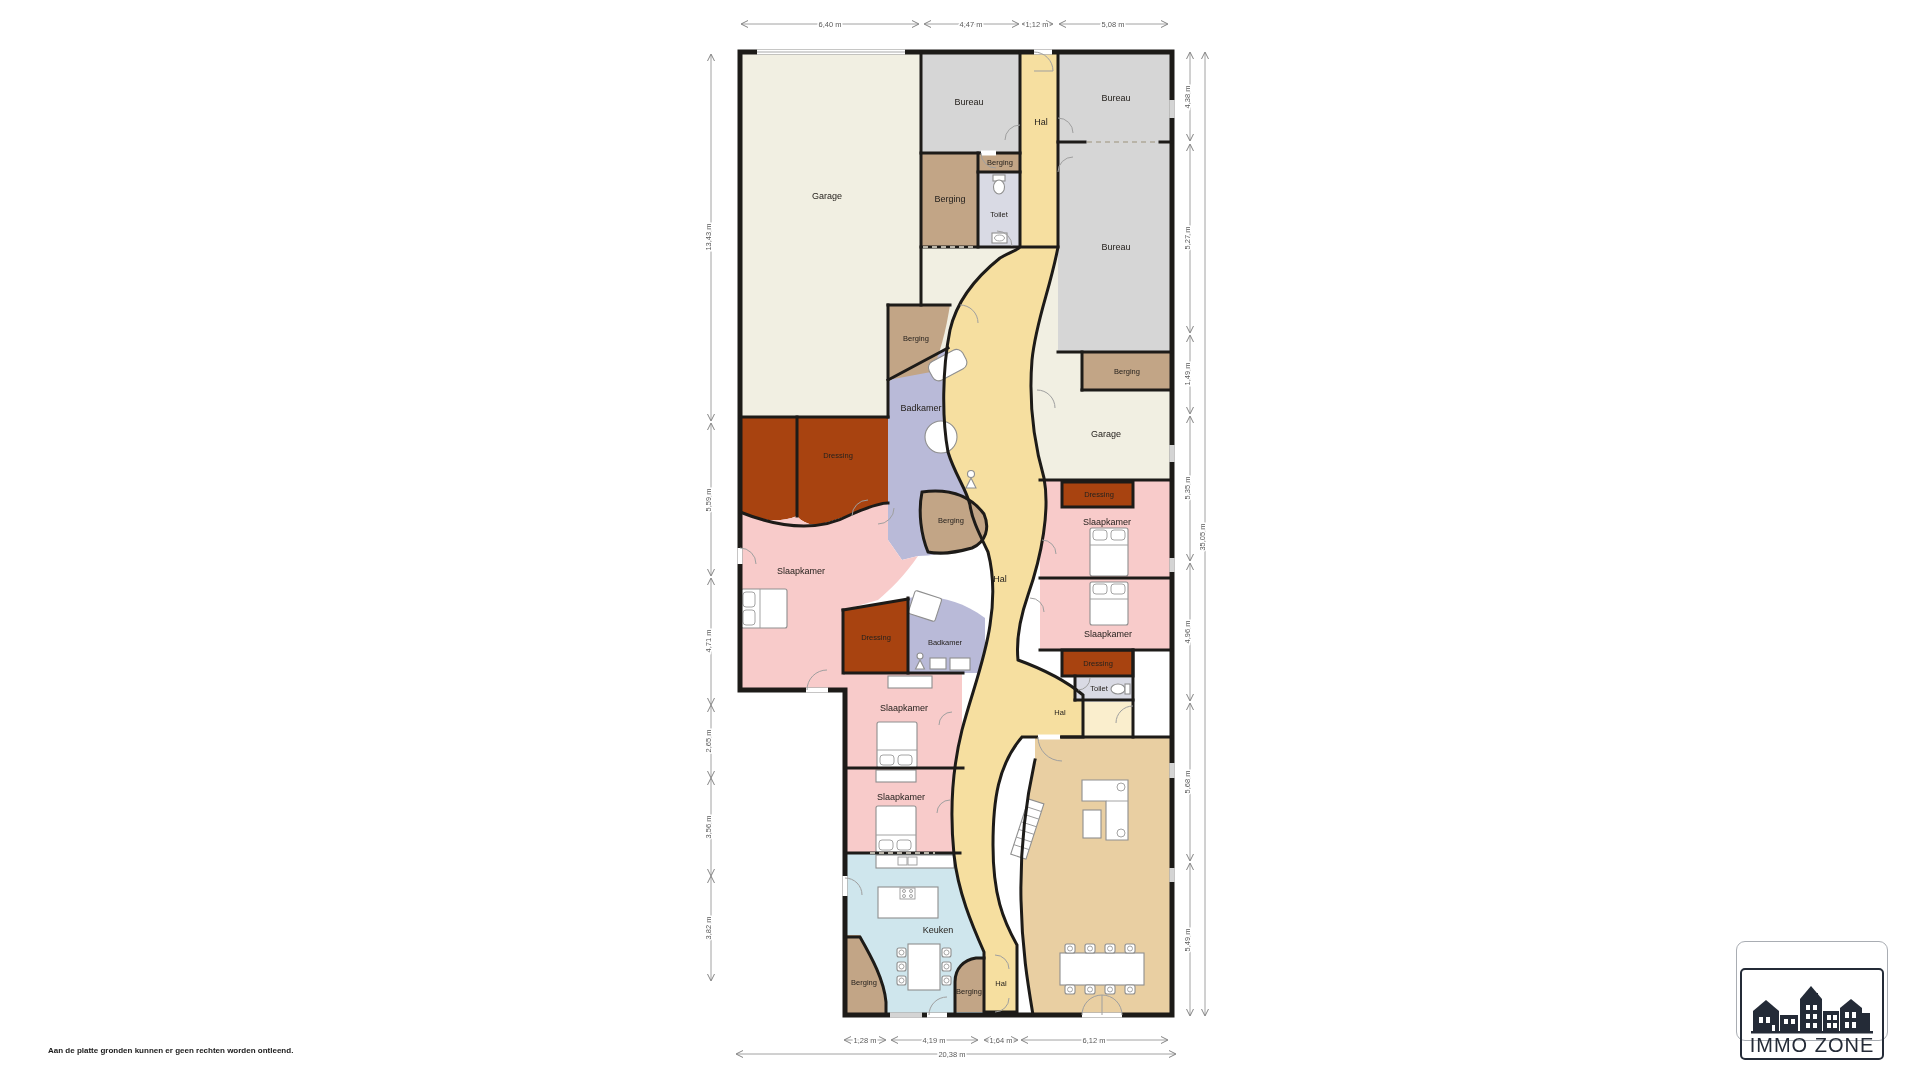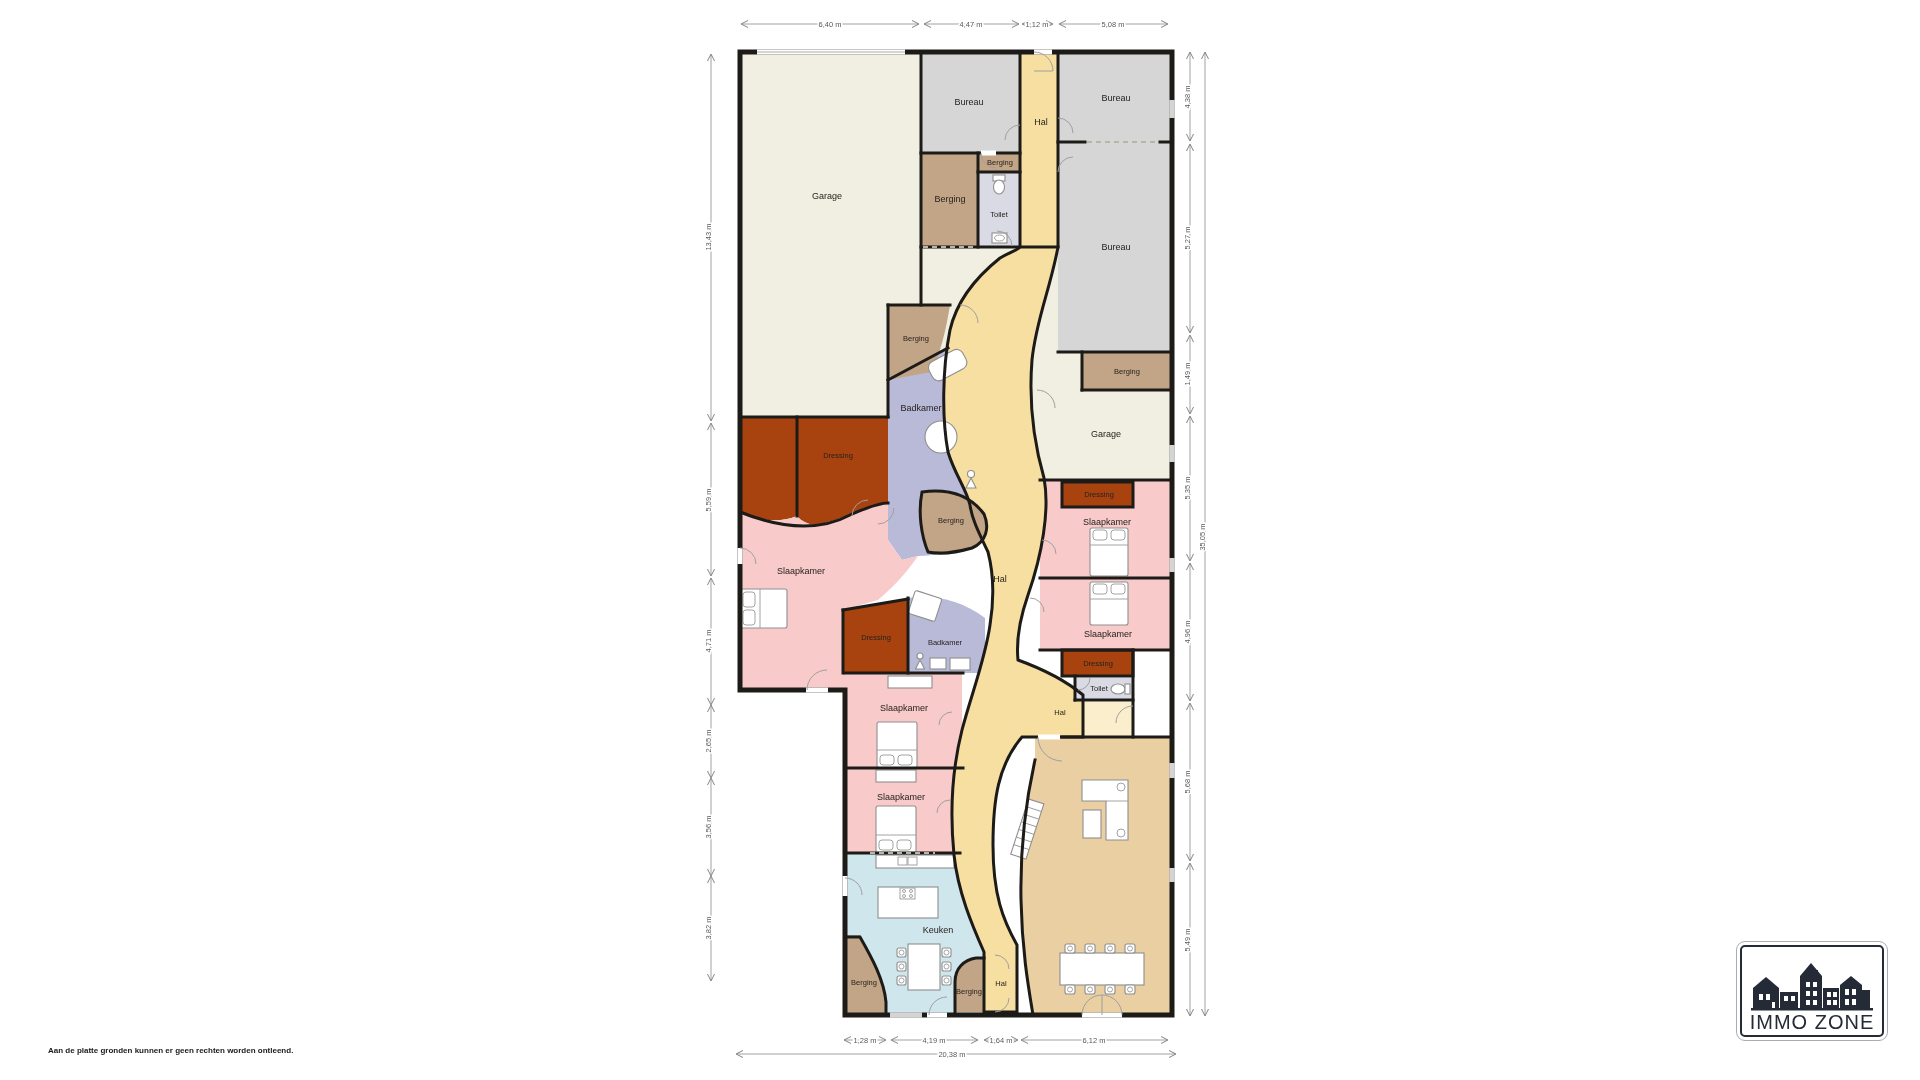--- a/index.html
+++ b/index.html
@@ -15,21 +15,21 @@
   .dim{stroke:#8a8a8a;stroke-width:0.8;fill:none;}
   .furn{stroke:#8f8f8f;stroke-width:1.1;fill:#ffffff;}
   .furn2{stroke:#9a9a9a;stroke-width:0.9;fill:none;}
   .door{stroke:#9f9f9f;stroke-width:1;fill:none;}
   .gap{stroke:#ffffff;stroke-width:5;fill:none;}
   .win{stroke:#9f9f9f;stroke-width:0.9;fill:none;}
   
   .logo-outer{position:absolute;left:1736px;top:941px;width:152px;height:100px;border:1.5px solid #a9adb3;
               border-radius:9px;background:#fff;padding:3px;box-sizing:border-box;}
   .logo-inner{width:100%;height:100%;border:2.5px solid #242b37;border-radius:5px;box-sizing:border-box;
-              display:flex;flex-direction:column;align-items:center;justify-content:flex-end;padding:4px 4px 3px 4px;}
+              display:flex;flex-direction:column;align-items:center;justify-content:flex-end;padding:4px 4px 3px 4px;margin-top:23px;}
   .logo-text{color:#242b37;font-size:20px;letter-spacing:1px;line-height:1;white-space:nowrap;
              font-family:"Liberation Sans","DejaVu Sans",sans-serif;}
   .disclaimer{position:absolute;left:48px;top:1046px;font-size:8px;font-weight:bold;color:#1a1a1a;}
 </style>
 </head>
 <body>
 
 <div id="stage">
 
 <svg width="1920" height="1080" viewBox="0 0 1920 1080">

